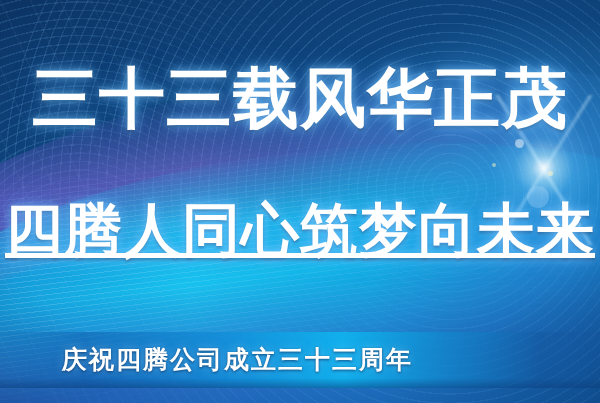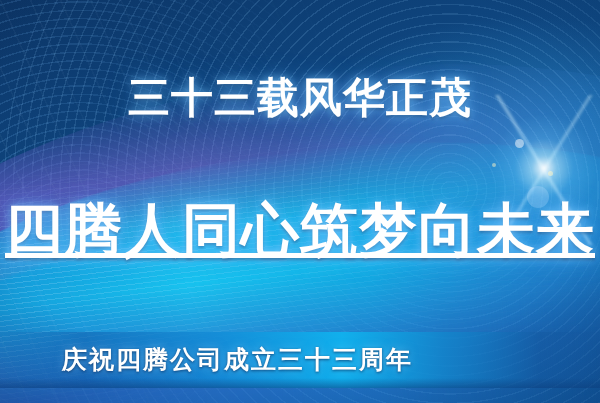--- a/index.html
+++ b/index.html
@@ -153,21 +153,21 @@
     text-align:center;
     color:#ffffff;
     font-weight:700;
     letter-spacing:1px;
     white-space:nowrap;
     text-shadow:
       0 0 10px rgba(120,200,255,0.85),
       0 0 22px rgba(80,170,255,0.55),
       0 2px 3px rgba(6,30,70,0.55);
   }
-  .title-1{position:absolute;top:58px;font-size:42px;line-height:80px;}
+  .title-1{position:absolute;top:58px;font-size:66px;line-height:80px;}
   .title-2{position:absolute;top:190px;font-size:58px;line-height:80px;text-decoration:underline;}
 
   
   .subtitle-band{
     position:absolute;
     left:0;top:332px;width:600px;height:56px;
     background:linear-gradient(90deg,
       rgba(14,70,140,0.05) 0%,
       rgba(16,96,175,0.55) 14%,
       rgba(18,140,215,0.85) 36%,

